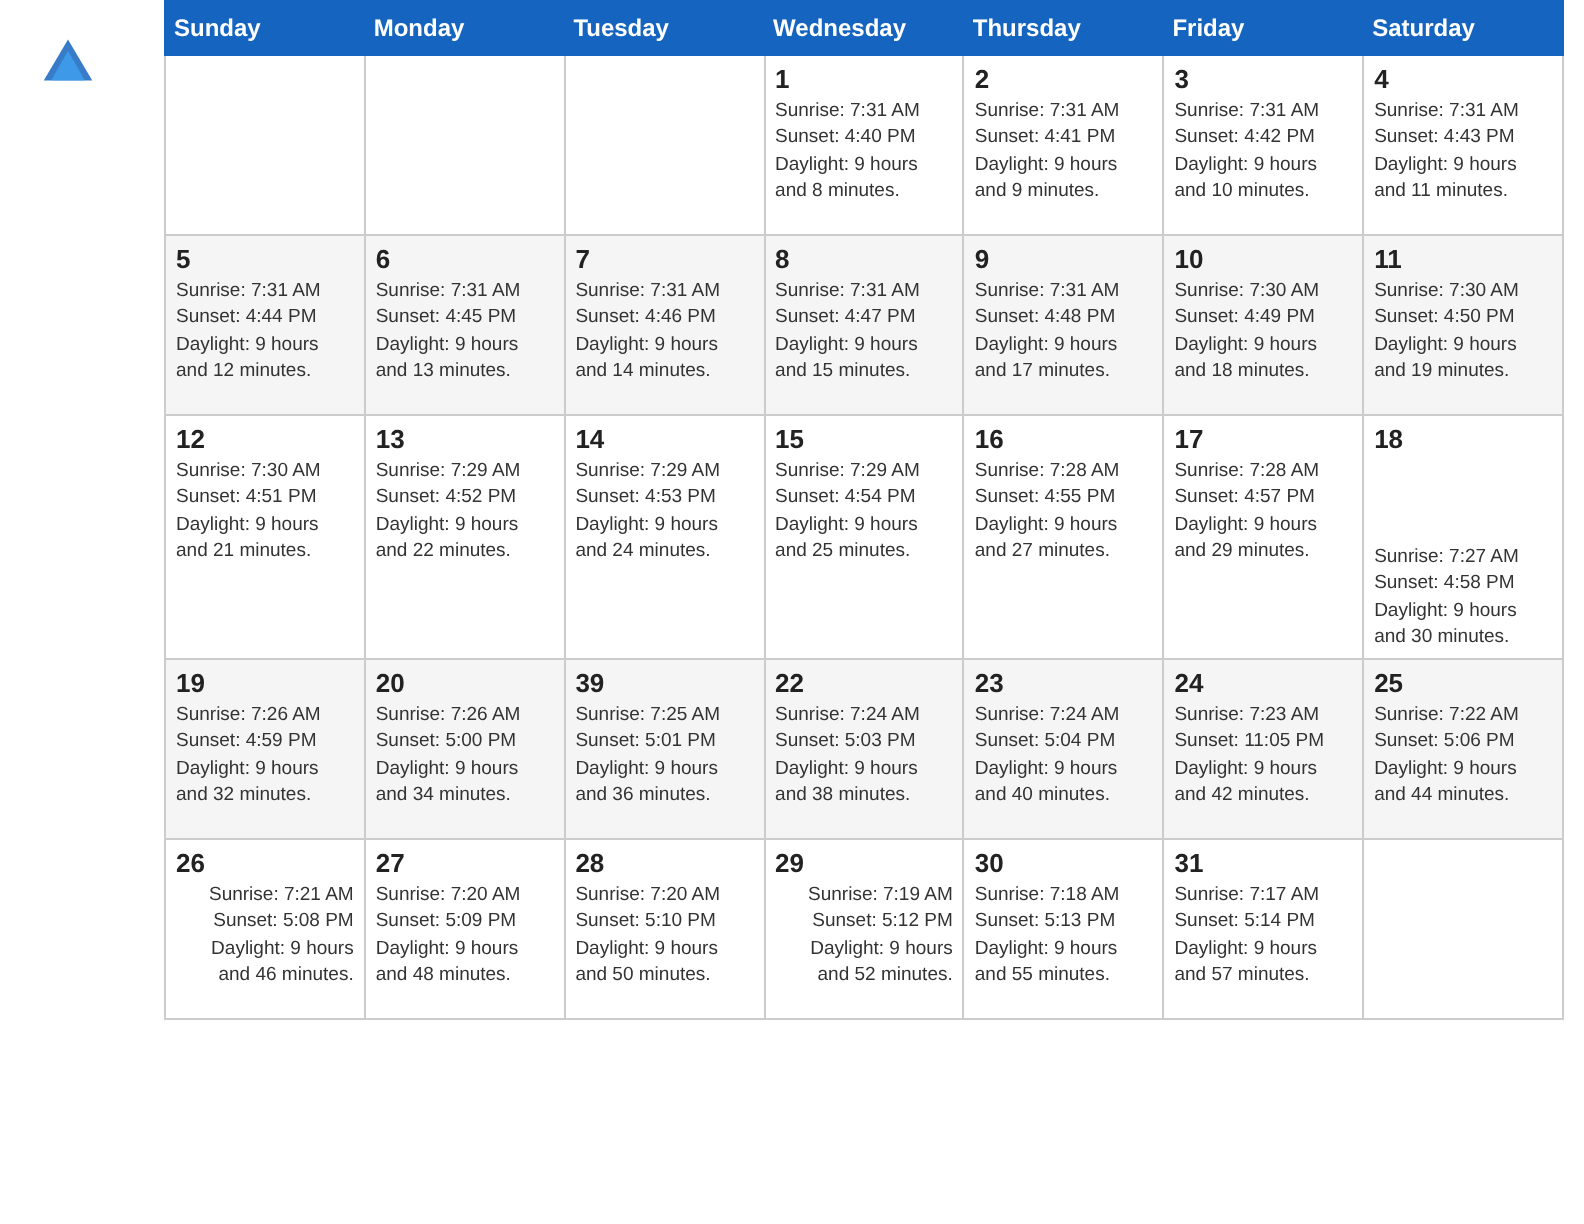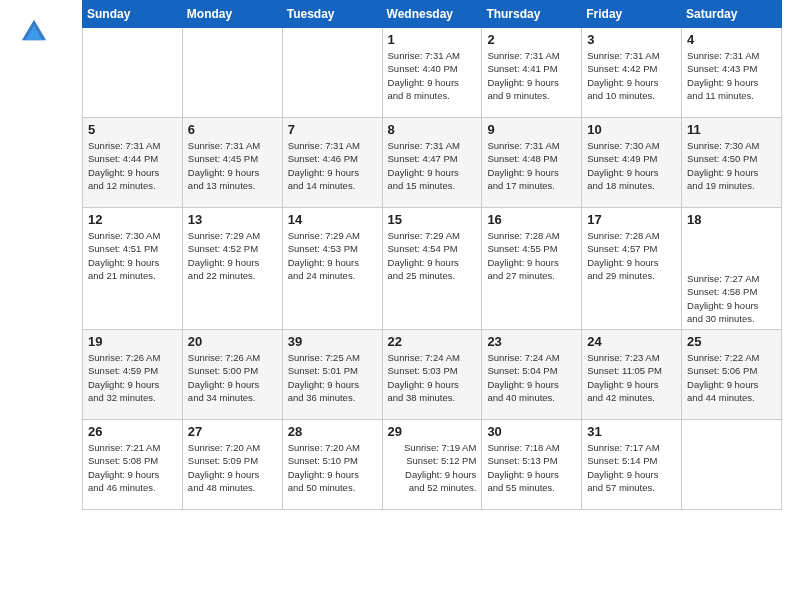--- a/index.html
+++ b/index.html
@@ -323,21 +323,21 @@
               <span class="day-num">25</span>
               <div class="day-info" style="white-space: pre-line;">Sunrise: 7:22 AM
 Sunset: 5:06 PM
 Daylight: 9 hours
 and 44 minutes.</div>
             </td>
           </tr>
           <tr>
             <td>
               <span class="day-num">26</span>
-              <div class="day-info" style="white-space: pre-line;">Sunrise: 7:21 AM
+              <div class="day-info" style="white-space: pre-line; text-align: right;">Sunrise: 7:21 AM
 Sunset: 5:08 PM
 Daylight: 9 hours
 and 46 minutes.</div>
             </td>
             <td>
               <span class="day-num">27</span>
               <div class="day-info" style="white-space: pre-line;">Sunrise: 7:20 AM
 Sunset: 5:09 PM
 Daylight: 9 hours
 and 48 minutes.</div>

